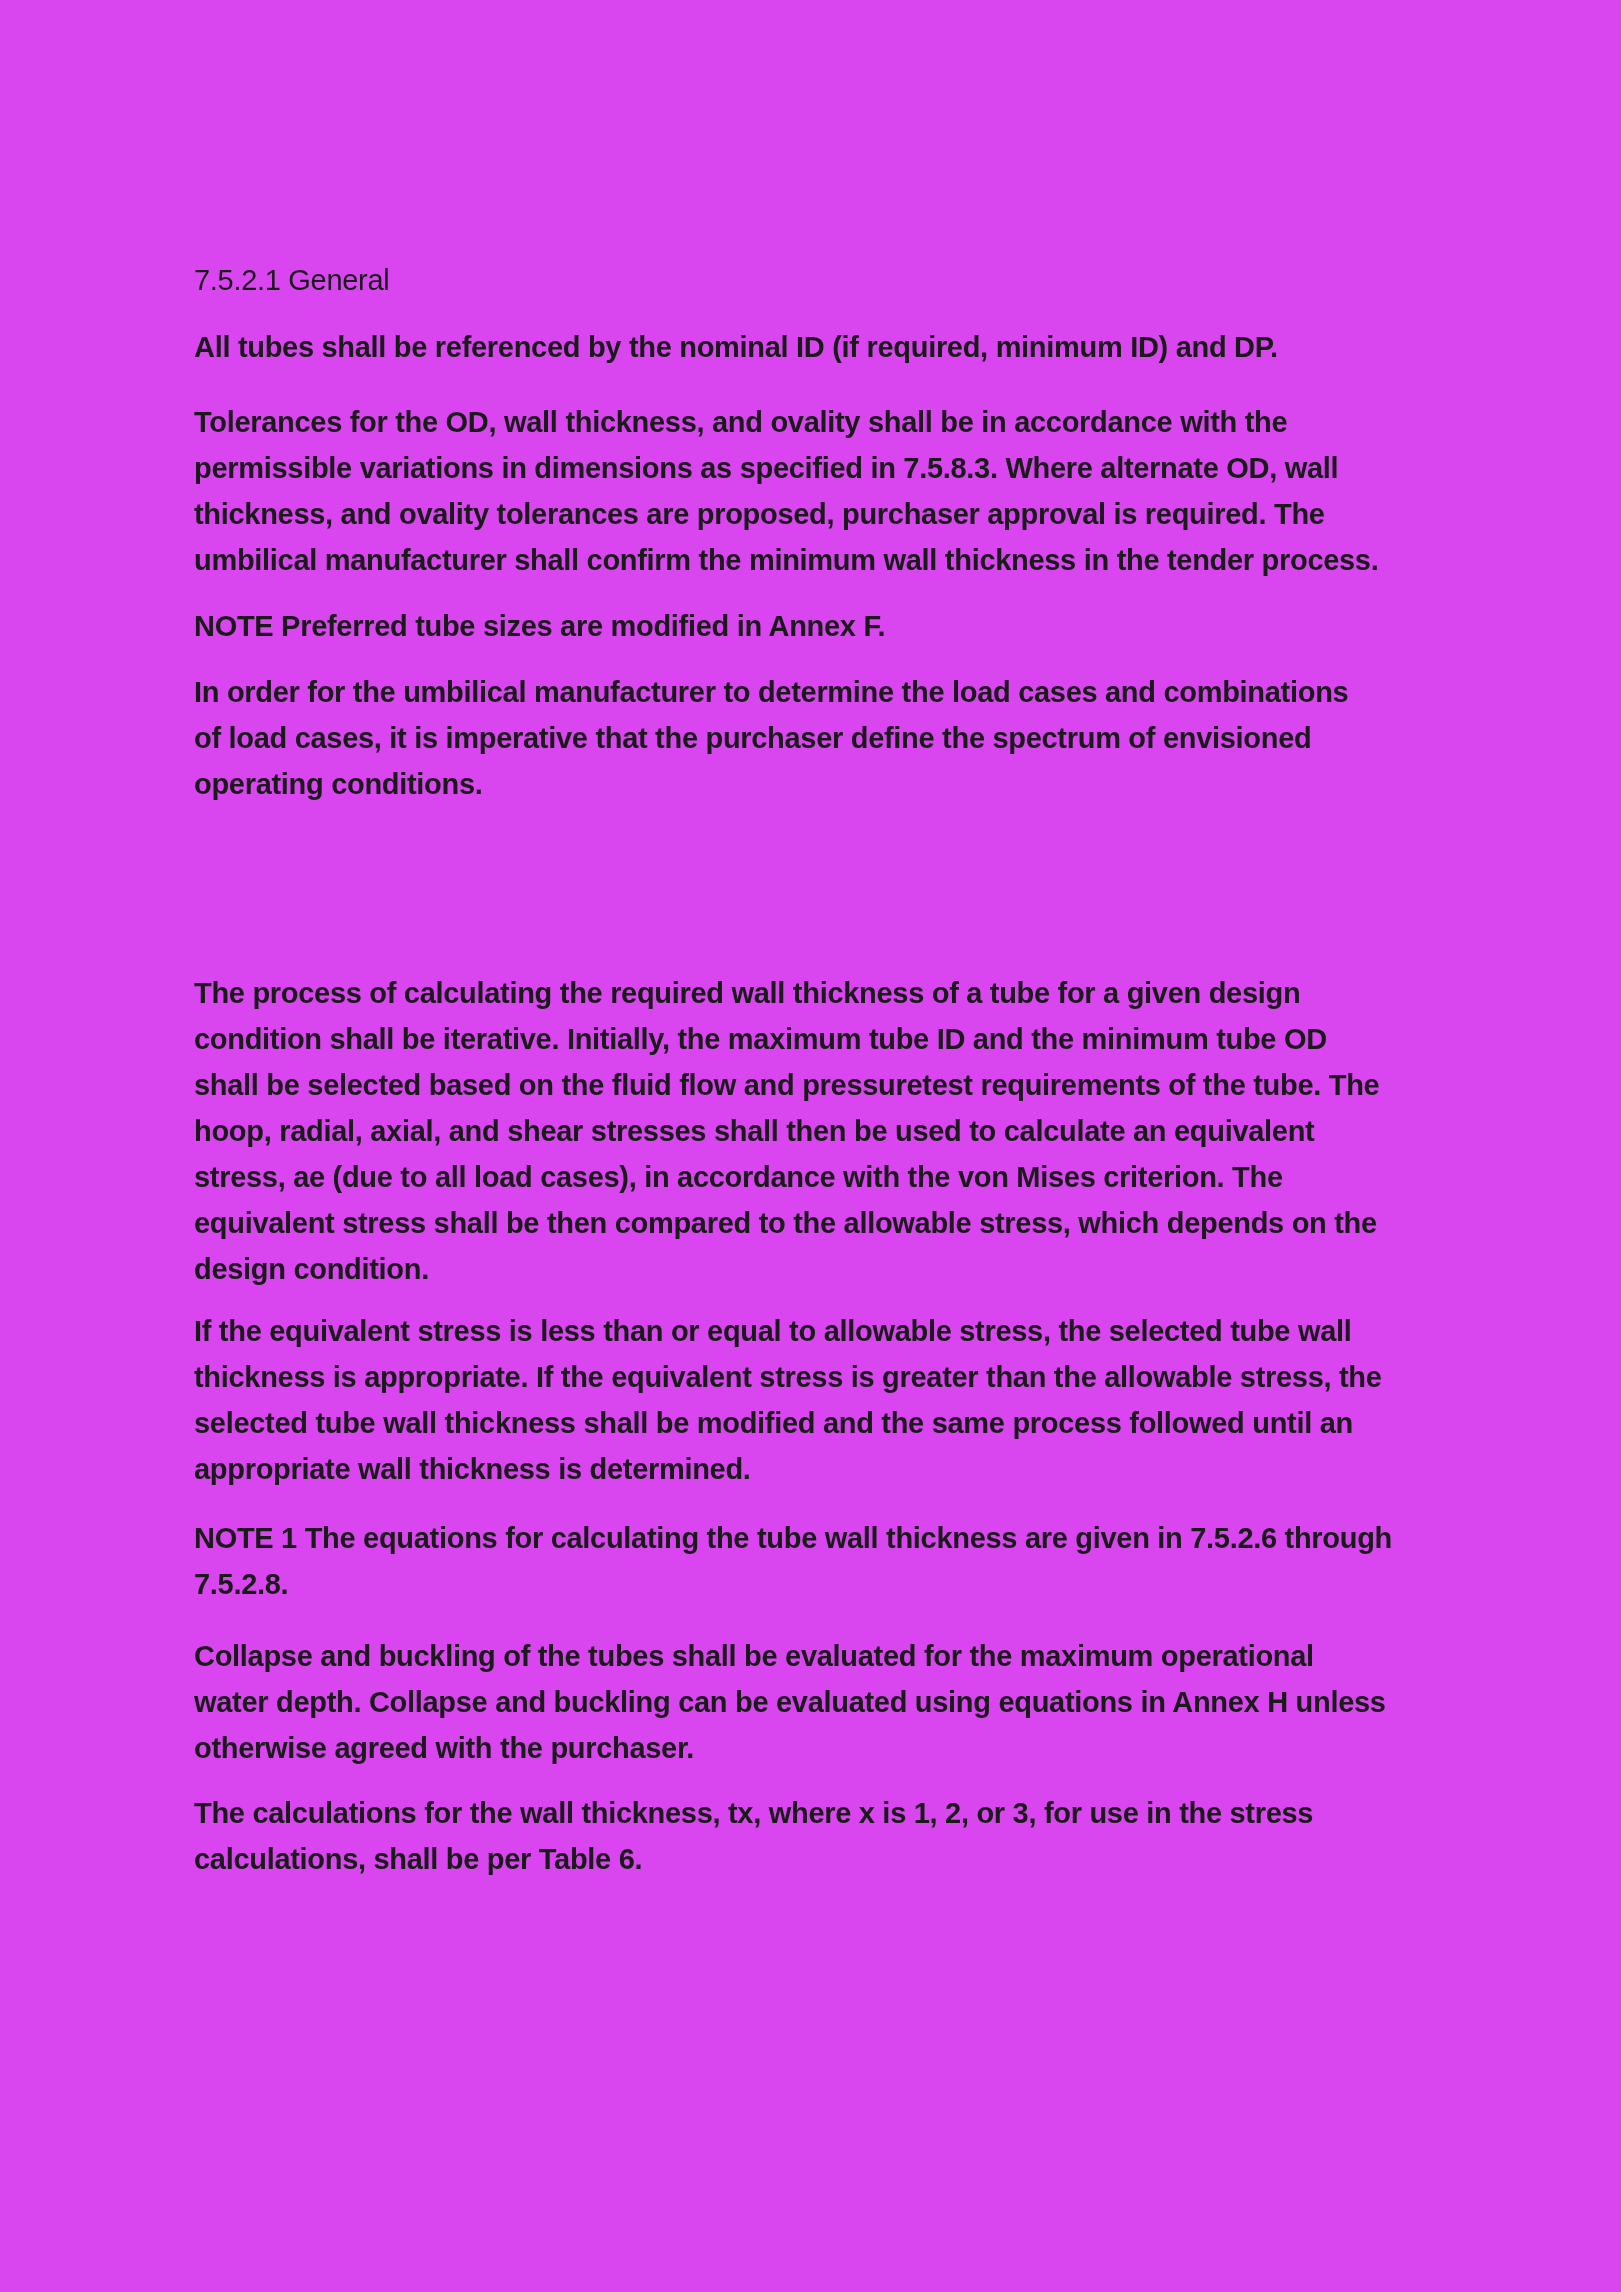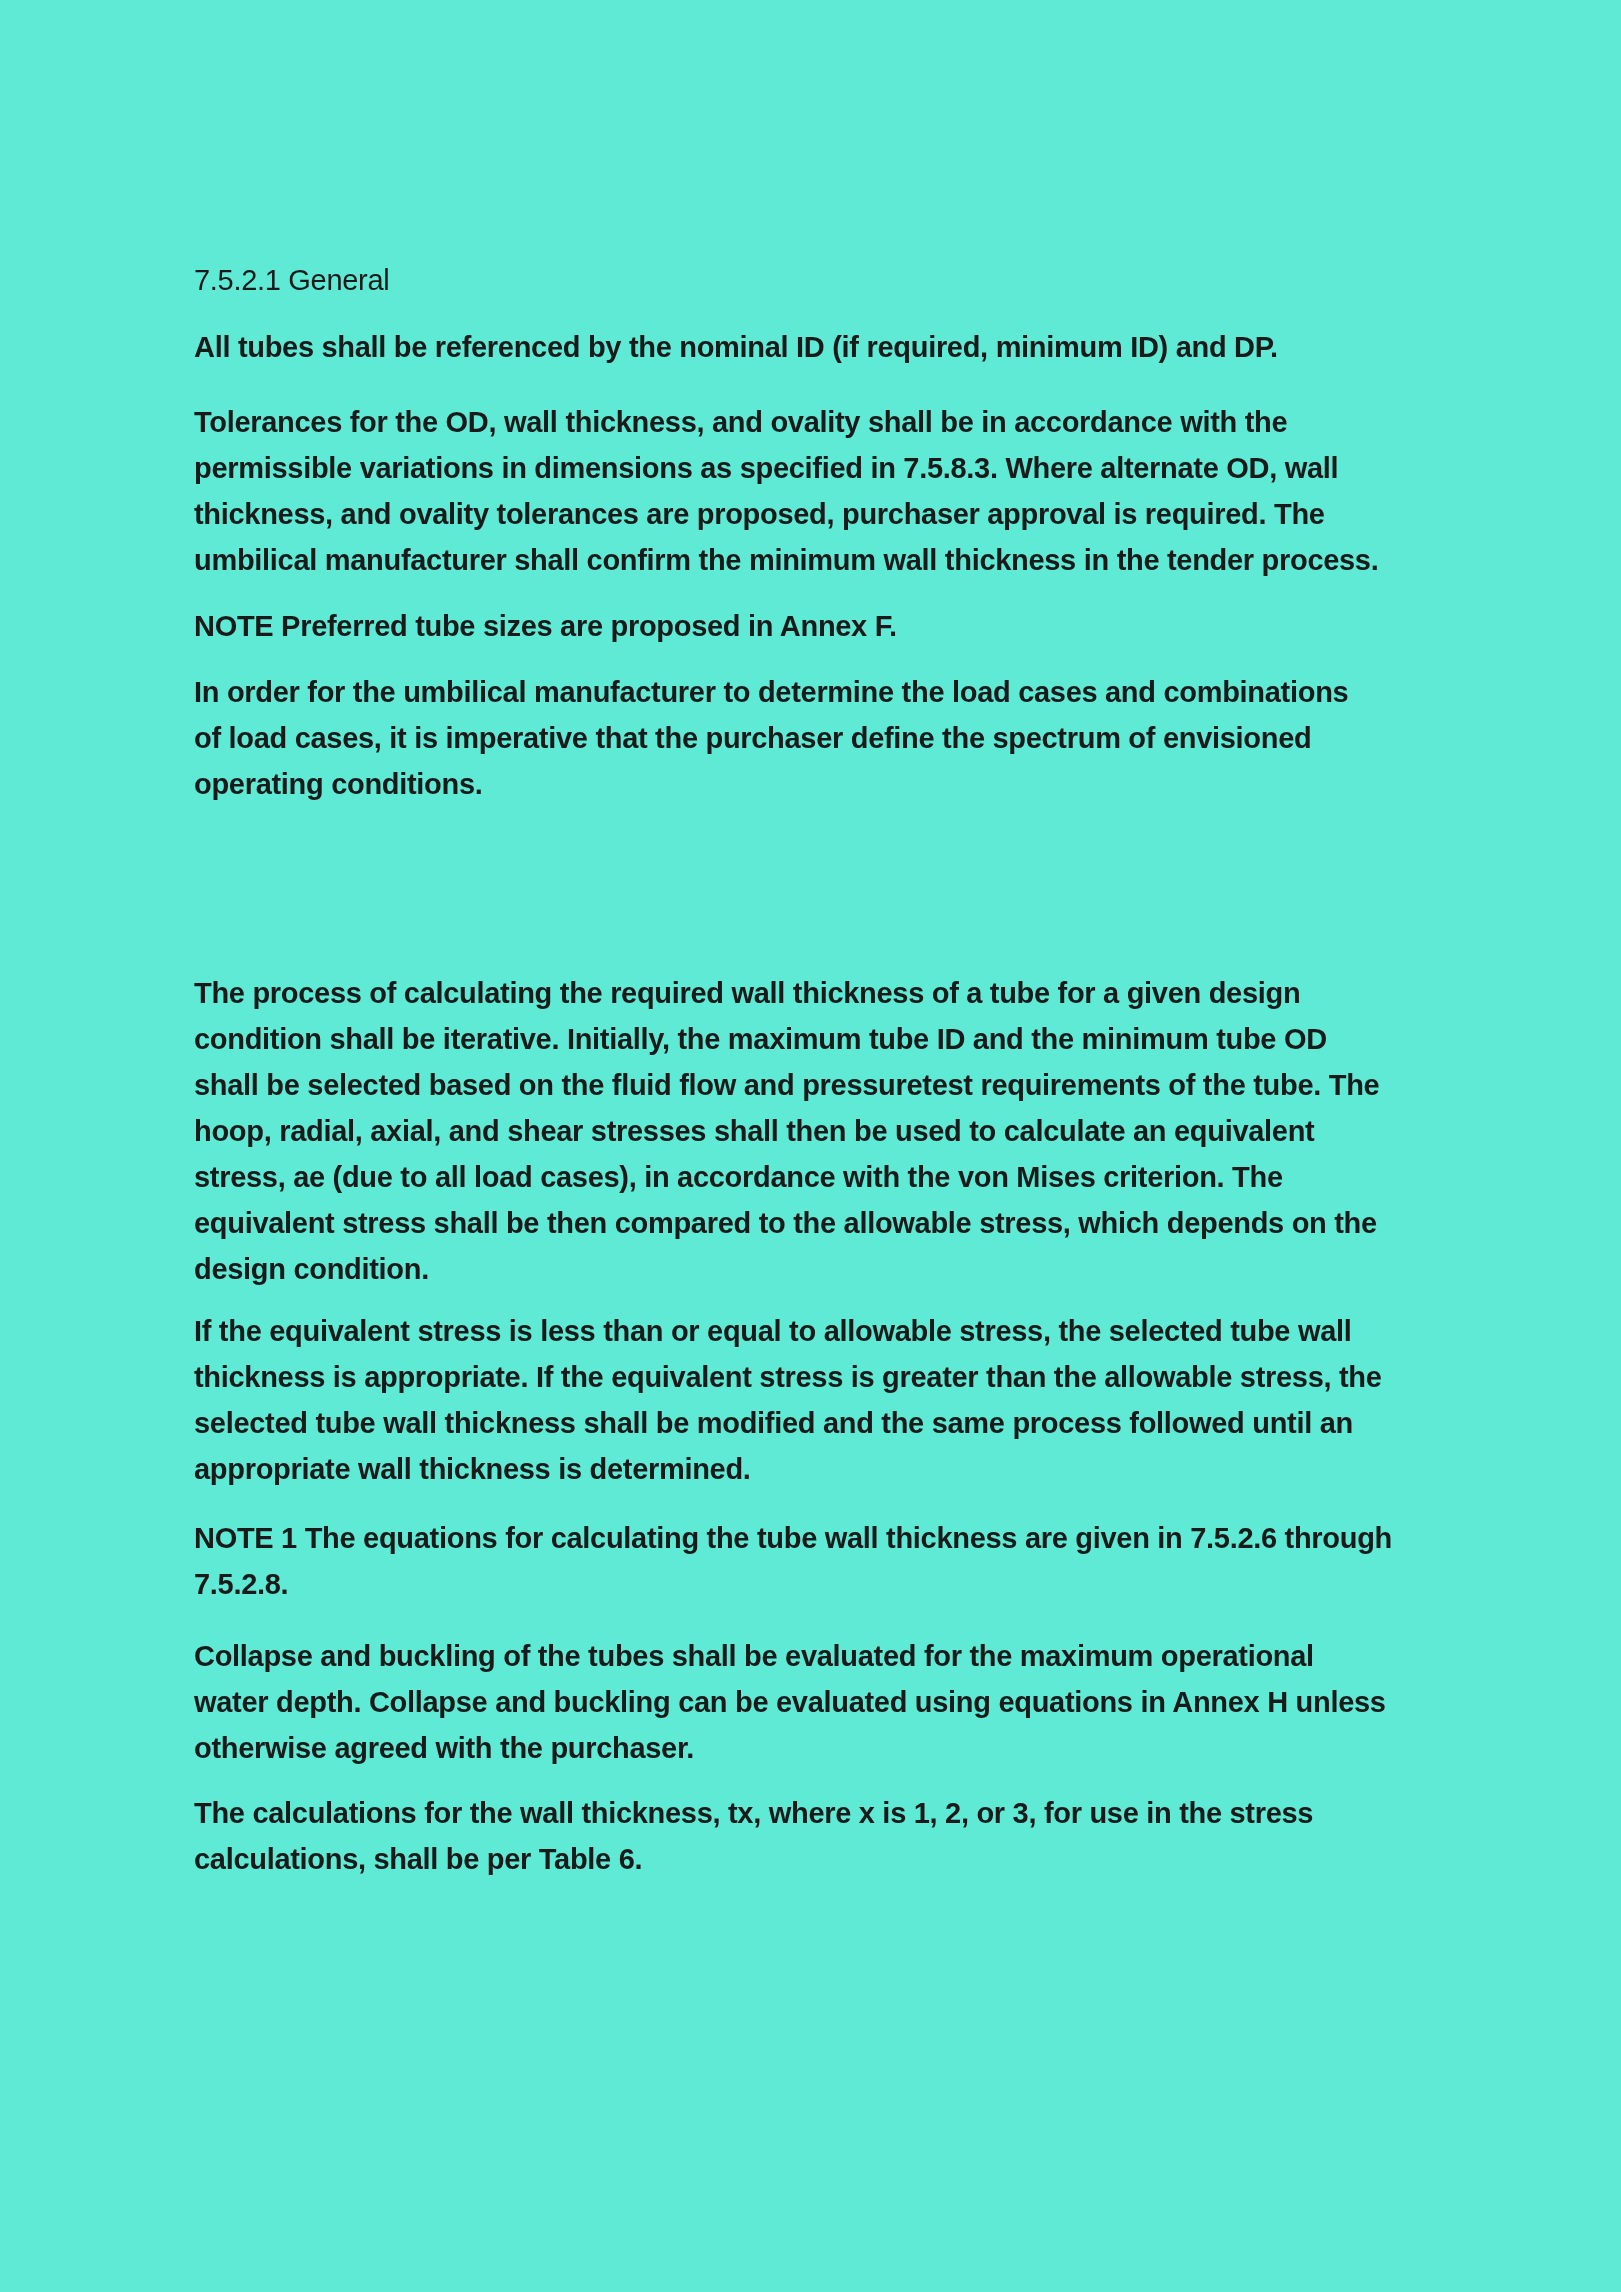--- a/index.html
+++ b/index.html
@@ -4,21 +4,21 @@
 <style>
   html, body {
     margin: 0;
     padding: 0;
     background: #ffffff;
   }
   .page {
     position: relative;
     width: 1621px;
     height: 2293px;
-    background: #5eead4;
+    background: #d946ef;
     overflow: hidden;
     font-family: "Liberation Sans", sans-serif;
   }
   .blk {
     position: absolute;
     left: 194px;
     width: 1382px;
     margin: 0;
     padding: 0;
     font-family: "Liberation Sans", sans-serif;
@@ -40,21 +40,21 @@
 
   <h2 class="blk heading" style="top:257px">7.5.2.1 General</h2>
 
   <p class="blk" style="top:324px">All tubes shall be referenced by the nominal ID (if required, minimum ID) and DP.</p>
 
   <p class="blk" style="top:399px">Tolerances for the OD, wall thickness, and ovality shall be in accordance with the
 permissible variations in dimensions as specified in 7.5.8.3. Where alternate OD, wall
 thickness, and ovality tolerances are proposed, purchaser approval is required. The
 umbilical manufacturer shall confirm the minimum wall thickness in the tender process.</p>
 
-  <p class="blk" style="top:603px">NOTE Preferred tube sizes are proposed in Annex F.</p>
+  <p class="blk" style="top:603px">NOTE Preferred tube sizes are modified in Annex F.</p>
 
   <p class="blk" style="top:669px">In order for the umbilical manufacturer to determine the load cases and combinations
 of load cases, it is imperative that the purchaser define the spectrum of envisioned
 operating conditions.</p>
 
 
   <p class="blk" style="top:1308px">If the equivalent stress is less than or equal to allowable stress, the selected tube wall
 thickness is appropriate. If the equivalent stress is greater than the allowable stress, the
 selected tube wall thickness shall be modified and the same process followed until an
 appropriate wall thickness is determined.</p>

